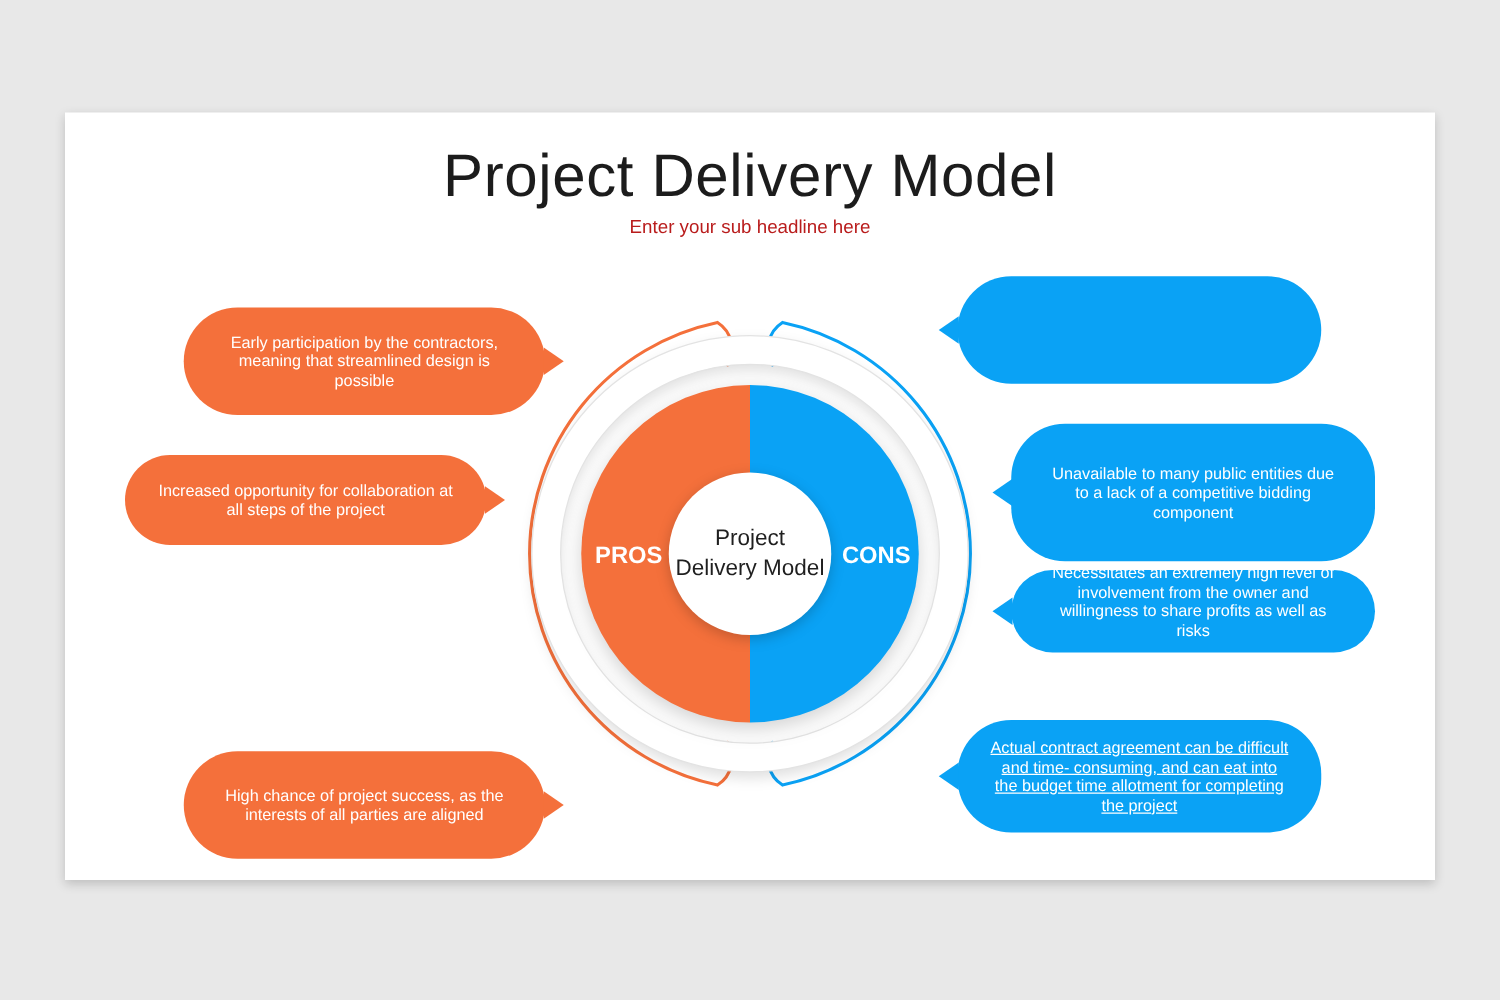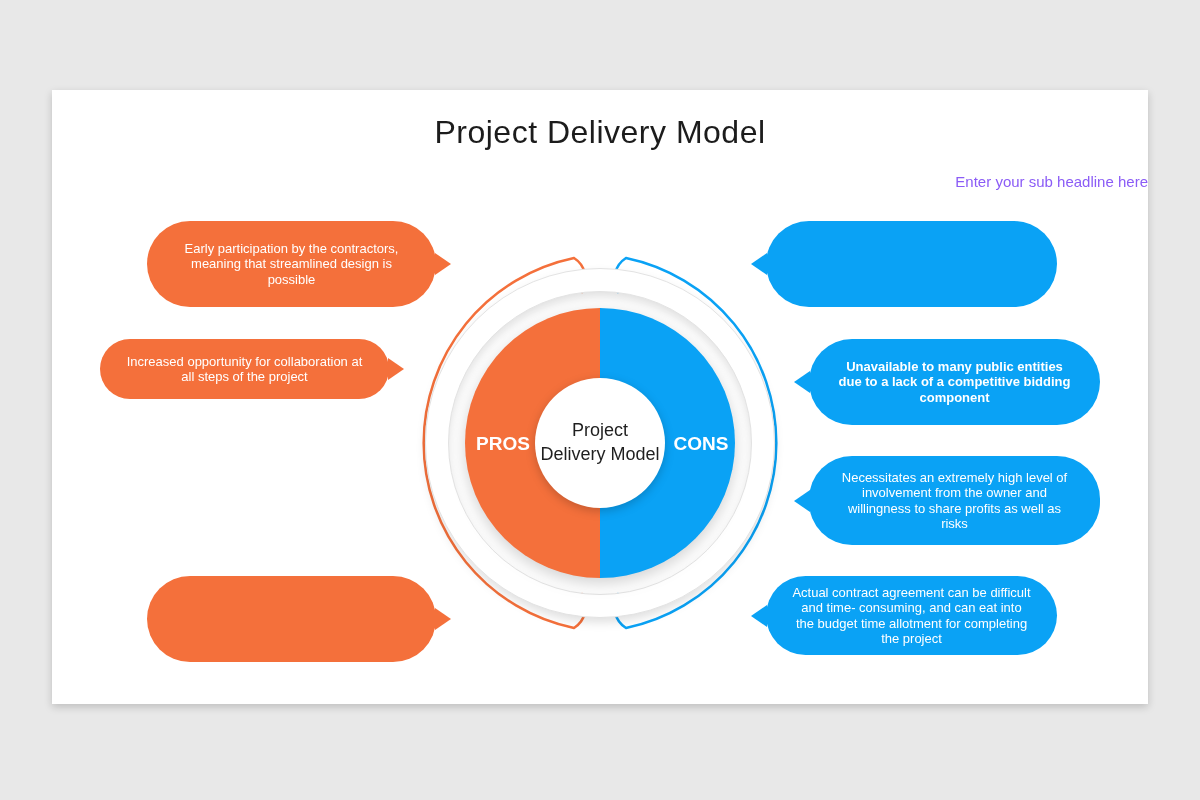--- a/index.html
+++ b/index.html
@@ -20,67 +20,67 @@
     position:absolute;
     left:52px; top:90px;
     width:1096px; height:614px;
     background:var(--slide);
     box-shadow:0 3px 8px rgba(0,0,0,0.18);
   }
   .title{
     position:absolute;
     top:24px; left:0; width:100%;
     text-align:center;
-    font-size:32px;
+    font-size:48px;
     font-weight:500;
     letter-spacing:0.5px;
     color:var(--ink);
   }
   .subtitle{
     position:absolute;
     top:83px; left:0; width:100%;
-    text-align:right;
+    text-align:center;
     font-size:15px;
-    color:#8b5cf6;
+    color:#b91c1c;
   }
   .bubble{
     position:absolute;
     border-radius:43px;
     display:flex;
     align-items:center;
     justify-content:center;
     text-align:center;
     color:#FFFFFF;
     font-size:13px;
     line-height:15.5px;
     padding:10px 26px;
   }
-  .bubble.pros{ background:var(--pros); }
+  .bubble.pros{ background:var(--pros);margin-top:25px; }
   .bubble.cons{ background:var(--cons); }
   .bubble .tail{
     position:absolute;
     width:0;height:0;
     top:50%;
     transform:translateY(-50%);
     border-top:11px solid transparent;
     border-bottom:11px solid transparent;
   }
   .bubble.pros .tail{ right:-15px; border-left:16px solid var(--pros); }
   .bubble.cons .tail{ left:-15px; border-right:16px solid var(--cons); }
   .bubble.narrow{ padding:10px 68px; }
 
   
   .b-l1{ left:95px;  top:131px; width:289px; height:86px; }
-  .b-l2{ left:48px;  top:249px; width:289px; height:60px; }
+  .b-l2{ left:48px;  top:249px; width:289px; height:72px; }
   .b-l3{ left:48px;  top:366px; width:289px; height:89px; }
   .b-l4{ left:95px;  top:486px; width:289px; height:86px; }
   .b-r1{ left:714px; top:131px; width:291px; height:86px; }
-  .b-r2{ left:757px; top:249px; width:291px; height:86px;font-weight:bold; }
-  .b-r3{ left:757px; top:366px; width:291px; height:89px; }
-  .b-r4{ left:714px; top:486px; width:291px; height:79px; }
+  .b-r2{ left:757px; top:249px; width:291px; height:110px; }
+  .b-r3{ left:757px; top:366px; width:291px; height:66px;align-items:flex-end; }
+  .b-r4{ left:714px; top:486px; width:291px; height:90px;text-decoration:underline; }
 
   .wheel{
     position:absolute;
     left:338px; top:143px;
     width:420px; height:420px;
   }
   .side-label{
     fill:#FFFFFF;
     font-weight:bold;
     font-size:19px;
@@ -128,20 +128,21 @@
 
   <div class="bubble pros b-l1">
     <span>Early participation by the contractors, meaning that streamlined design is possible</span>
     <span class="tail"></span>
   </div>
   <div class="bubble pros b-l2">
     <span>Increased opportunity for collaboration at all steps of the project</span>
     <span class="tail"></span>
   </div>
   <div class="bubble pros b-l4">
+    <span>High chance of project success, as the interests of all parties are aligned</span>
     <span class="tail"></span>
   </div>
 
   <div class="bubble cons narrow b-r1">
     <span class="tail"></span>
   </div>
   <div class="bubble cons b-r2">
     <span>Unavailable to many public entities due to a lack of a competitive bidding component</span>
     <span class="tail"></span>
   </div>

